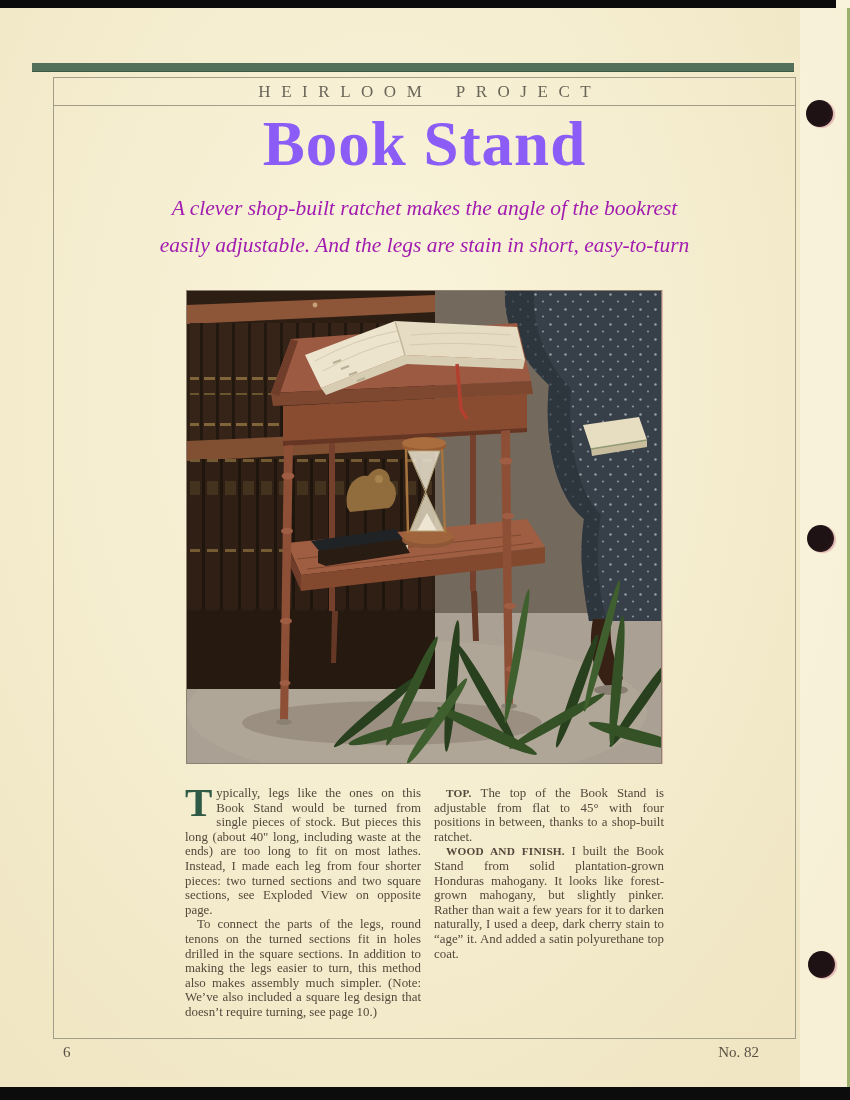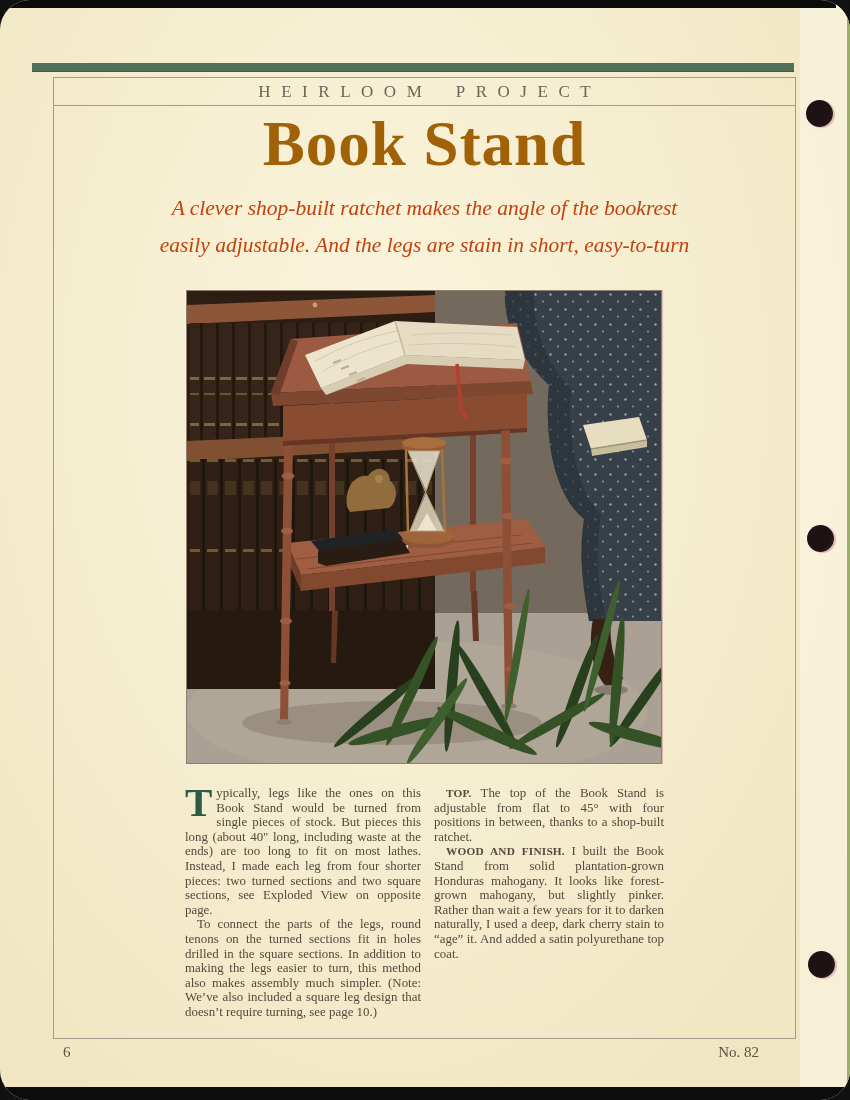--- a/index.html
+++ b/index.html
@@ -1,17 +1,17 @@
 <!DOCTYPE html>
 <html><head>
 <meta charset="utf-8">
 <style>
   html,body{margin:0;padding:0;background:#111;}
   #screen{position:relative;width:850px;height:1100px;overflow:hidden;
-          background:#f6eecf;font-family:"Liberation Serif",serif;border-radius:30px;}
+          background:#f6eecf;font-family:"Liberation Serif",serif;}
   
   .scan-top{position:absolute;left:0;top:0;width:836px;height:8px;background:#0b0b0b;}
   .scan-top-corner{position:absolute;left:836px;top:0;width:14px;height:8px;background:#f9f3dc;}
   .scan-bottom{position:absolute;left:0;top:1087px;width:850px;height:13px;background:#0c0c0c;}
   .scan-right-edge{position:absolute;right:0;top:8px;bottom:13px;width:3px;background:#9cb06c;}
   .margin-lighten{position:absolute;left:800px;top:8px;width:47px;height:1079px;
                   background:rgba(255,253,240,.45);}
   
   .paper-grain{position:absolute;inset:0;
      background:radial-gradient(ellipse at 45% 35%, rgba(255,252,235,.5), rgba(222,206,160,.25) 85%);
@@ -20,23 +20,23 @@
   .green-bar{position:absolute;left:32px;top:63px;width:762px;height:8px;
              background:#53705a;box-shadow:0 1px 0 #3e5a47;}
   
   .content-box{position:absolute;left:53px;top:77px;width:741px;height:960px;
                border:1px solid #a29d89;}
   .banner{position:absolute;left:0;top:0;width:100%;height:27px;border-bottom:1px solid #a29d89;
           display:flex;align-items:center;justify-content:center;
           font-size:17px;color:#6b6559;letter-spacing:.62em;word-spacing:.5em;
           text-indent:.62em;white-space:nowrap;}
   .title{position:absolute;left:0;top:30px;width:100%;text-align:center;
-         font-size:63px;font-weight:bold;color:#a16207;letter-spacing:1px;margin:0;}
+         font-size:63px;font-weight:bold;color:#8b5cf6;letter-spacing:1px;margin:0;}
   .subtitle{position:absolute;left:0;top:112px;width:100%;text-align:center;
-            font-style:italic;font-size:21.5px;line-height:37px;color:#c2410c;}
+            font-style:italic;font-size:21.5px;line-height:37px;color:#a21caf;}
   
   .photo{position:absolute;left:132px;top:212px;width:474px;height:472px;
          border:1px solid #8e8070;box-shadow:1px 0 0 rgba(180,90,110,.35);}
   
   .col{position:absolute;top:708px;font-size:12.9px;line-height:14.6px;color:#55483c;
        text-align:justify;}
   .col-left{left:131px;width:236px;}
   .col-right{left:380px;width:230px;}
   .col p{margin:0;}
   .col p.indent{text-indent:12px;}

